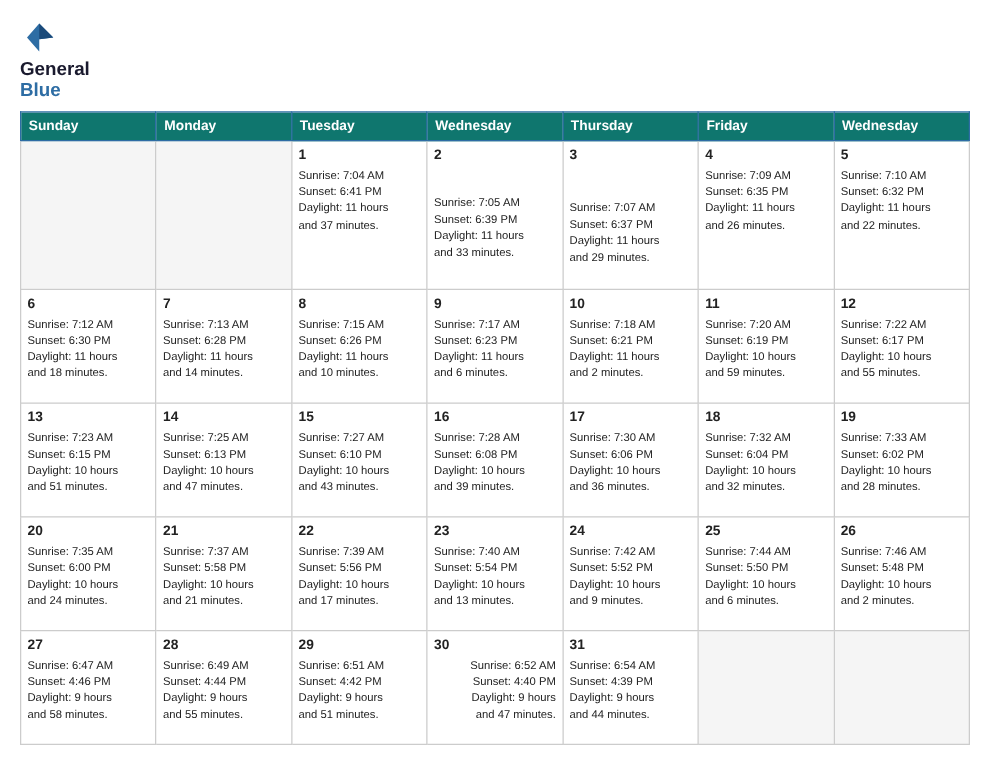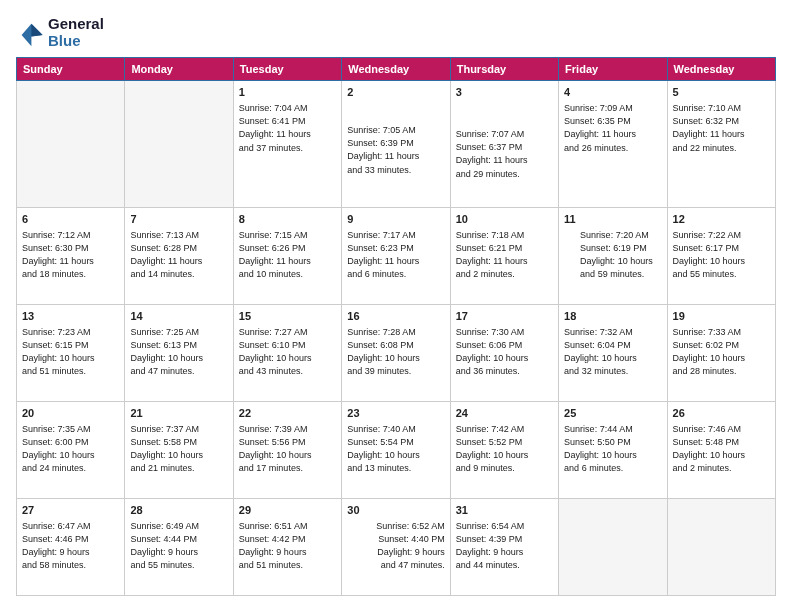--- a/index.html
+++ b/index.html
@@ -18,22 +18,23 @@
       flex-direction: column;
     }
     .header {
       display: flex;
       justify-content: space-between;
       align-items: flex-start;
       margin-bottom: 8px;
     }
     .logo {
       display: flex;
-      align-items: flex-end;
+      align-items: flex-start;
       gap: 4px;
+      flex-direction: column;
     }
     .logo-icon {
       width: 28px;
       height: 28px;
     }
     .title-block {
       text-align: right;
     }
     .month-title {
       font-size: 32px;
@@ -45,21 +46,21 @@
       color: #444;
       margin-top: 2px;
     }
     .calendar {
       width: 100%;
       border-collapse: collapse;
       flex: 1;
       font-size: 9.5px;
     }
     .calendar th {
-      background: #be185d;
+      background: #0f766e;
       color: #fff;
       text-align: left;
       padding: 5px 6px;
       font-size: 11px;
       font-weight: bold;
       border: 1px solid #2e6da4;
     }
     .calendar td {
       border: 1px solid #ccc;
       vertical-align: top;
@@ -194,21 +195,21 @@
           </td>
           <td>
             <span class="day-num">10</span>
             <div class="day-info" style="white-space: pre-line;">Sunrise: 7:18 AM
 Sunset: 6:21 PM
 Daylight: 11 hours
 and 2 minutes.</div>
           </td>
           <td>
             <span class="day-num">11</span>
-            <div class="day-info" style="white-space: pre-line; margin-left: 16px;">Sunrise: 7:20 AM
+            <div class="day-info" style="white-space: pre-line;">Sunrise: 7:20 AM
 Sunset: 6:19 PM
 Daylight: 10 hours
 and 59 minutes.</div>
           </td>
           <td>
             <span class="day-num">12</span>
             <div class="day-info" style="white-space: pre-line;">Sunrise: 7:22 AM
 Sunset: 6:17 PM
 Daylight: 10 hours
 and 55 minutes.</div>

